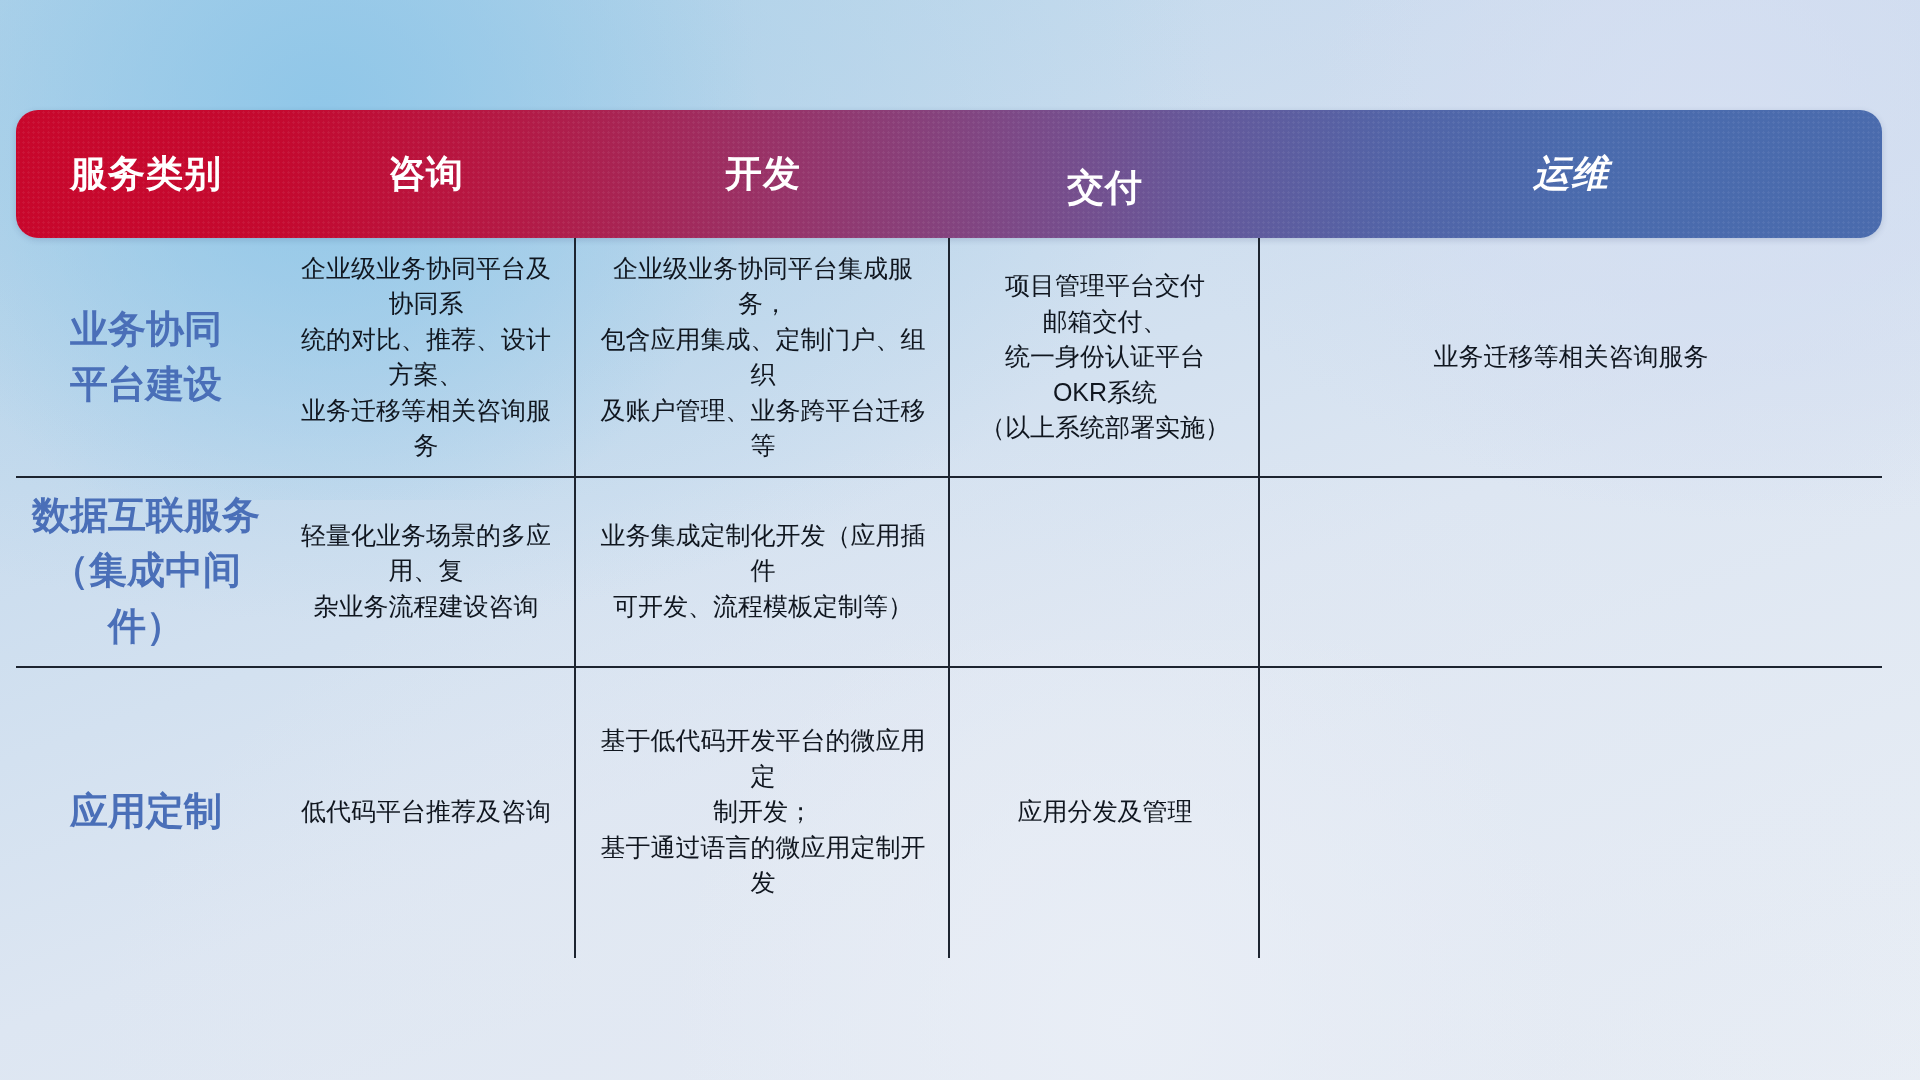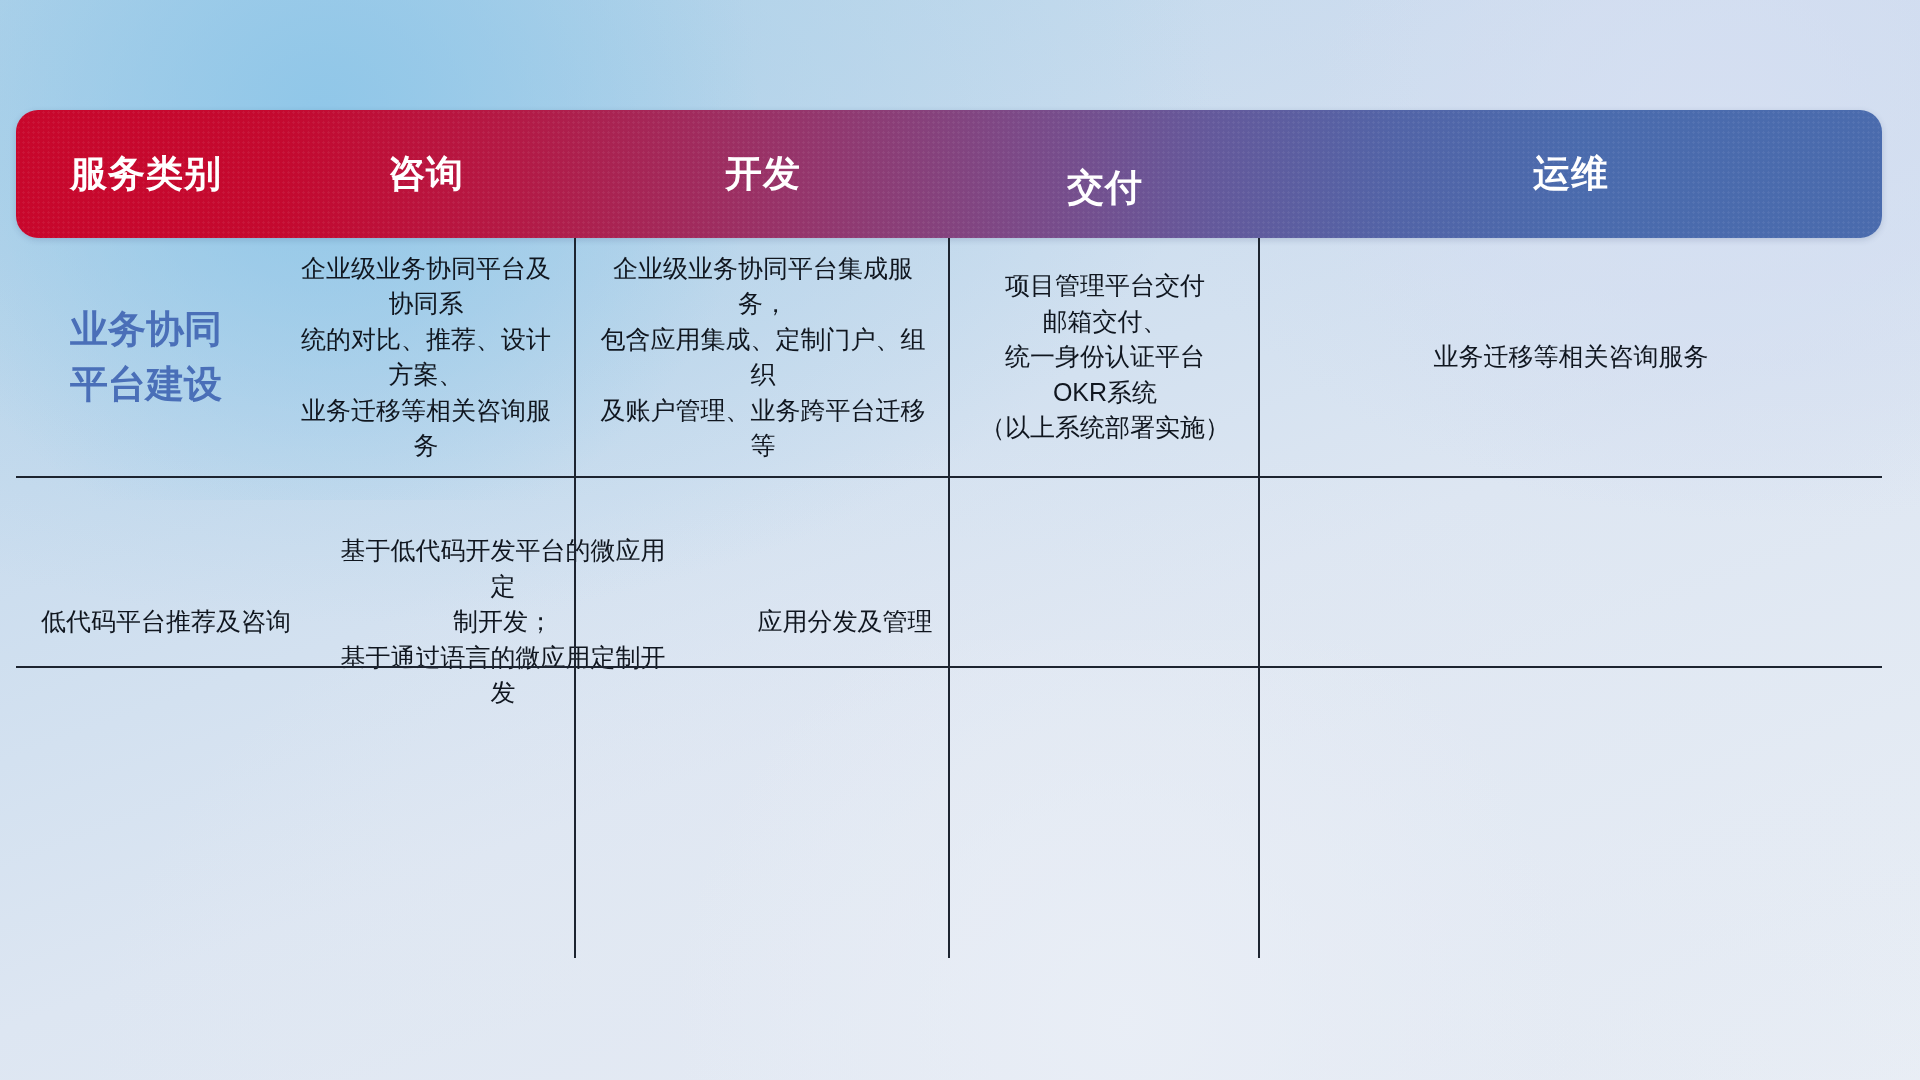--- a/index.html
+++ b/index.html
@@ -183,21 +183,21 @@
       </div>
       <div class="hc2" style="display:flex;justify-content:center;">
         <span class="th">咨询</span>
       </div>
       <div class="hc3" style="display:flex;justify-content:center;">
         <span class="th">开发</span>
       </div>
       <div class="hc4" style="display:flex;justify-content:center;">
         <span class="th">交付</span>
       </div>
-      <div class="hc5" style="display:flex;justify-content:center;">
+      <div class="hc5" style="display:flex;justify-content:center;font-style:italic;">
         <span class="th">运维</span>
       </div>
     </div>
 
     <div class="tbody">
 
       <div class="vline vline-a"></div>
       <div class="vline vline-b"></div>
       <div class="vline vline-c"></div>
 
@@ -214,22 +214,33 @@
 包含应用集成、定制门户、组织
 及账户管理、业务跨平台迁移等</div>
         <div class="td c4">项目管理平台交付
 邮箱交付、
 统一身份认证平台
 OKR系统
 （以上系统部署实施）</div>
         <div class="td c5">业务迁移等相关咨询服务</div>
       </div>
 
+      <div class="trow trow-2">
+        <div class="td c1 td-label">数据互联服务
+（集成中间件）</div>
+        <div class="td c2">轻量化业务场景的多应用、复
+杂业务流程建设咨询</div>
+        <div class="td c3">业务集成定制化开发（应用插件
+可开发、流程模板定制等）</div>
+        <div class="td c4"></div>
+        <div class="td c5"></div>
+      </div>
 
       <div class="trow trow-3">
+        <div class="td c1 td-label">应用定制</div>
         <div class="td c2">低代码平台推荐及咨询</div>
         <div class="td c3">基于低代码开发平台的微应用定
 制开发；
 基于通过语言的微应用定制开发</div>
         <div class="td c4">应用分发及管理</div>
         <div class="td c5"></div>
       </div>
 
     </div>
   </div>

